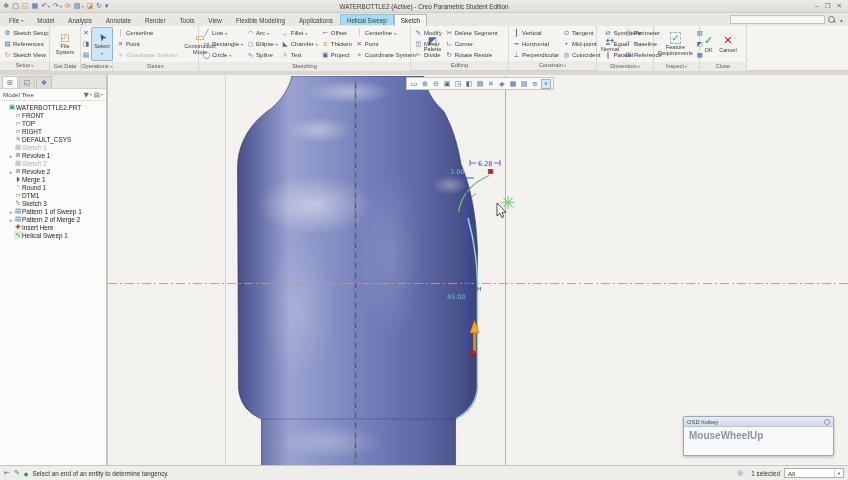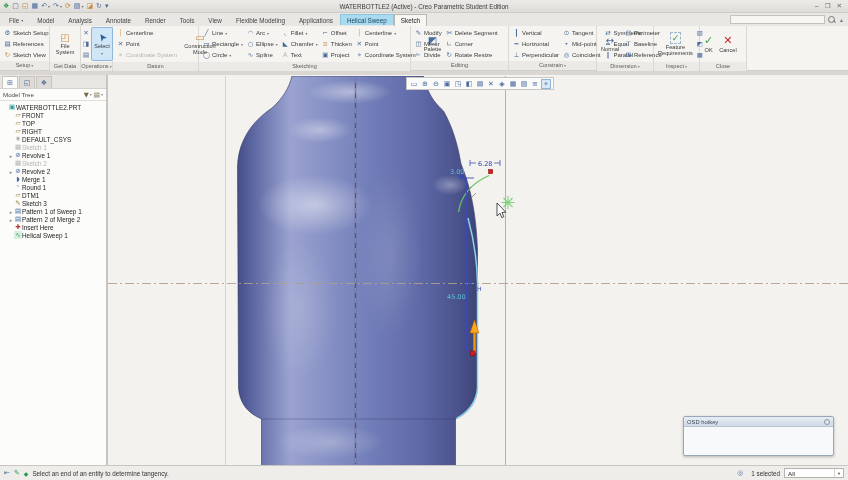--- a/index.html
+++ b/index.html
@@ -831,20 +831,21 @@
           <span class="tlabel">Helical Sweep 1</span>
         </div>
       </div>
   </div>
 
   <div class="osd">
     <div class="osdhead">
       <span class="osdtitle">OSD hotkey</span>
       <span class="osdclose"></span>
     </div>
+    <div class="osdbody">MouseWheelUp</div>
   </div>
 </div>
 
 <div class="statusbar">
   <span class="sic icf">⇤</span>
   <span class="sic icf gr">✎</span>
   <span class="diamond">◆</span>
   <span class="smsg">Select an end of an entity to determine tangency.</span>
   <span class="fill"></span>
   <span class="sic icf">◎</span>

